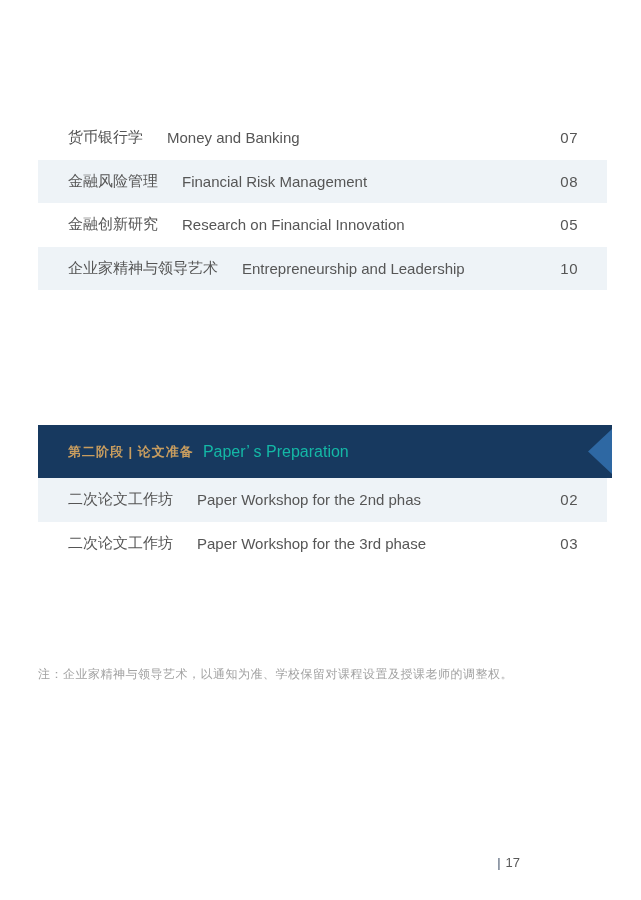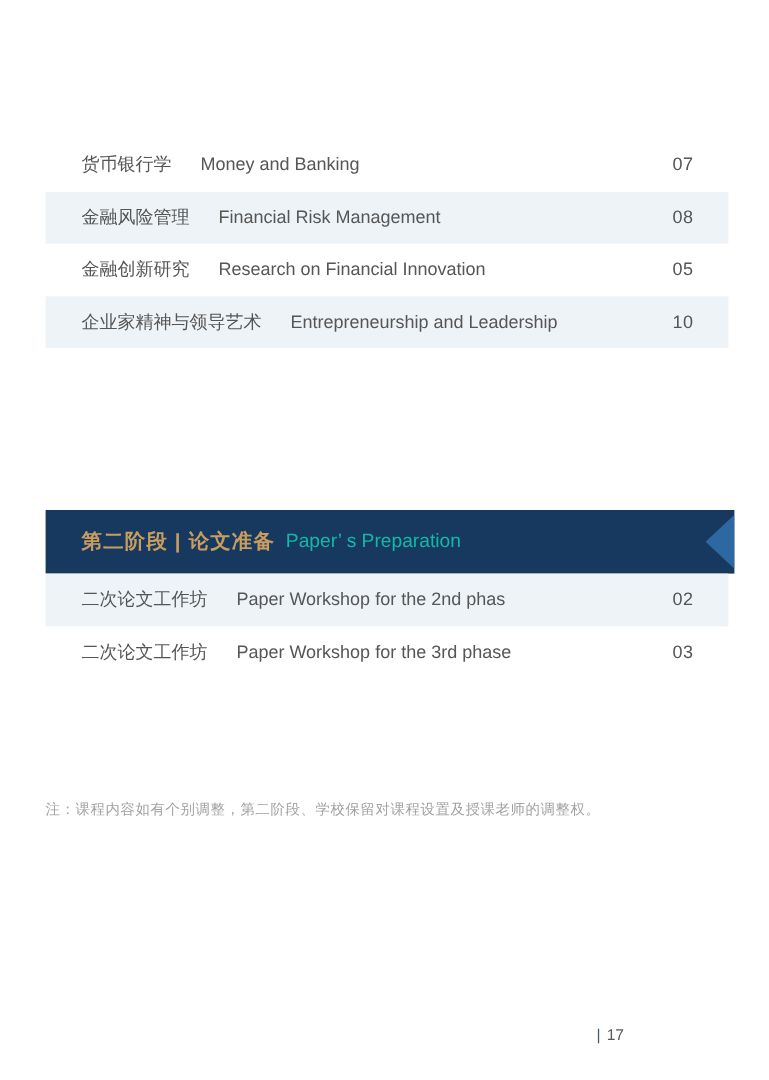--- a/index.html
+++ b/index.html
@@ -48,21 +48,21 @@
     left: 38px; top: 425px;
     width: 574px; height: 53px;
     background: #17395f;
     display: flex;
     align-items: center;
     padding-left: 30px;
   }
   .banner .title-zh {
     color: #c89d5f;
     font-weight: bold;
-    font-size: 17px;
+    font-size: 13px;
     letter-spacing: 1px;
   }
   .banner .title-en {
     color: #14b8a6;
     font-size: 16px;
     margin-left: 9px;
     font-weight: normal;
   }
   .banner .arrow {
     position: absolute;
@@ -136,20 +136,20 @@
       <span class="en">Paper Workshop for the 2nd phas</span>
       <span class="num">02</span>
     </div>
     <div class="course-row">
       <span class="zh">二次论文工作坊</span>
       <span class="en">Paper Workshop for the 3rd phase</span>
       <span class="num">03</span>
     </div>
   </div>
 
-  <div class="footnote">注：课程内容如有个别调整，第二阶段、学校保留对课程设置及授课老师的调整权。</div>
+  <div class="footnote">注：企业家精神与领导艺术，以通知为准、学校保留对课程设置及授课老师的调整权。</div>
 
   <div class="page-number">
     <span class="bar">|</span>
     <span class="num">17</span>
   </div>
 
 </div>
 
 </body></html>

